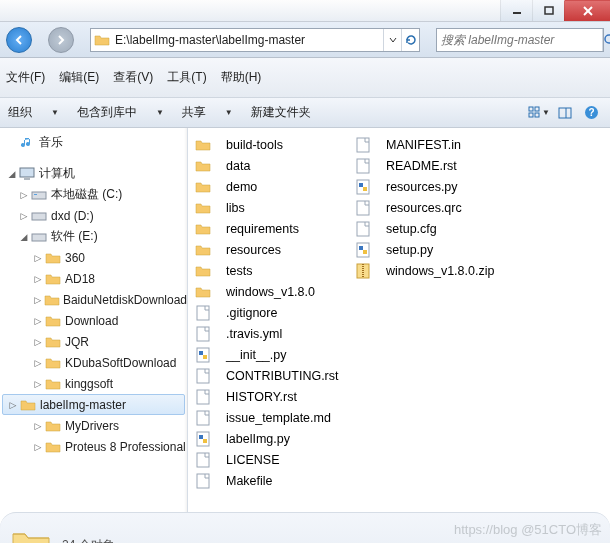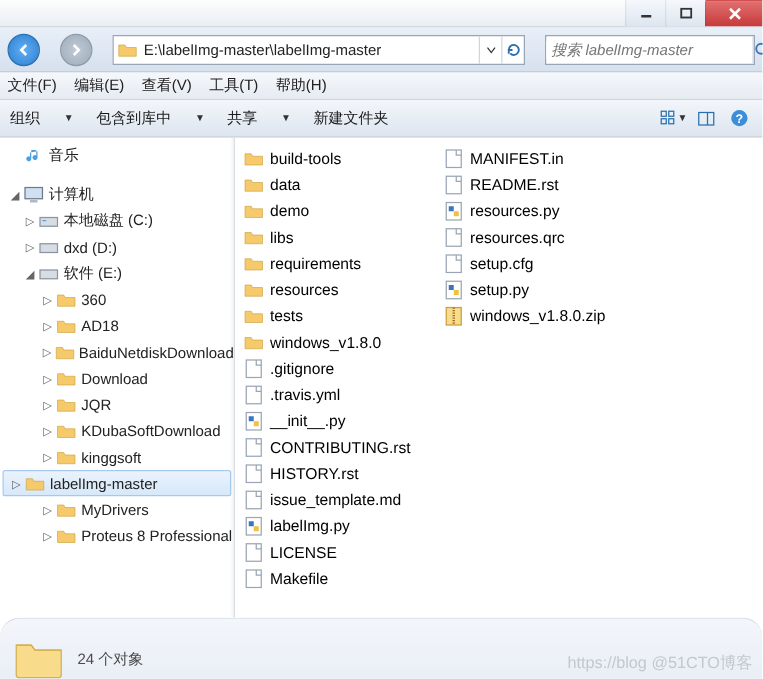--- a/index.html
+++ b/index.html
@@ -21,21 +21,21 @@
   .navbtn svg { stroke:#fff; fill:none; stroke-width:2; }
   .addressbox { flex:1; height:24px; background:#fff; border:1px solid #9aa6b5; display:flex; align-items:center; }
   .addr-icon { width:18px; height:18px; margin:0 2px; display:flex; align-items:center; justify-content:center; }
   .addr-text { flex:1; font-size:12px; color:#222; padding-left:2px; overflow:hidden; white-space:nowrap; }
   .addr-drop, .addr-refresh { width:18px; height:22px; display:flex; align-items:center; justify-content:center; border-left:1px solid #cfd6df; }
   .searchbox { width:168px; height:24px; background:#fff; border:1px solid #9aa6b5; display:flex; align-items:center; }
   .searchbox input { flex:1; border:none; outline:none; font-size:12px; color:#888; font-style:italic; padding:0 4px; }
   .searchbox .sicon { width:24px; height:22px; display:flex; align-items:center; justify-content:center; border-left:1px solid #cfd6df; color:#3a76c0; }
 
   
-  .menubar { height:22px; background:linear-gradient(#f5f7fb,#e6ebf2); border-bottom:1px solid #cfd6df; display:flex; align-items:center; padding:0 6px; font-size:12px; }
+  .menubar { height:40px; background:linear-gradient(#f5f7fb,#e6ebf2); border-bottom:1px solid #cfd6df; display:flex; align-items:center; padding:0 6px; font-size:12px; }
   .menubar span { margin-right:14px; color:#222; }
 
   
   .toolbar { height:30px; background:linear-gradient(#f3f6fb,#dde5ef); border-bottom:1px solid #c4ccd6; display:flex; align-items:center; padding:0 8px; font-size:12px; color:#1a1a1a; }
   .toolbar .titem { margin-right:18px; display:flex; align-items:center; gap:17px; }
   .toolbar .spacer { flex:1; }
   .toolbar .iconbtn { width:22px; height:22px; display:flex; align-items:center; justify-content:center; color:#2a6fb0; margin-left:4px; }
   .drop { font-size:8px; color:#333; margin-left:2px; }
 
   
@@ -44,21 +44,21 @@
   .treepane::after { content:''; position:absolute; right:0; top:0; bottom:0; width:3px; background:linear-gradient(to left, rgba(0,0,0,0.05), transparent); }
   .tree-item { display:flex; align-items:center; font-size:12px; color:#222; height:21px; padding-left:6px; white-space:nowrap; overflow:hidden; }
   .tree-item .expander { width:12px; font-size:9px; color:#666; display:inline-flex; justify-content:center; }
   .tree-item .ticon { width:18px; height:16px; display:inline-flex; align-items:center; justify-content:center; margin-right:3px; }
   .tree-item.selected { background:linear-gradient(#eaf3fc,#d6e8fa); border:1px solid #a5c9ee; border-radius:2px; margin:0 2px; padding-left:4px; }
   .ind1 { padding-left:18px; } .ind2 { padding-left:32px; }
   .tree-sep { height:10px; }
 
   .filepane { flex:1; display:flex; padding:6px 4px; font-size:12.5px; }
   .filecol { width:160px; }
-  .file-item { display:flex; align-items:center; height:21px; padding:0 2px; white-space:nowrap; }
+  .file-item { display:flex; align-items:center; height:21px; padding:0 2px; white-space:nowrap;gap:10px; }
   .file-item .ficon { width:18px; height:16px; display:inline-flex; align-items:center; justify-content:center; margin-right:4px; }
 
   
   .statusbar { height:65px; border-top:1px solid #d6dde6; background:linear-gradient(#f3f6fb,#e6ecf4); display:flex; align-items:center; padding:0 10px; font-size:12px; color:#4a4a4a;border-radius:16px; }
   .statusbar .bigicon { width:42px; height:38px; margin-right:10px; }
 
   
   .watermark { position:absolute; right:8px; bottom:4px; font-size:13px; color:#c3c8cd; pointer-events:none;margin-top:41px; }
 
   

